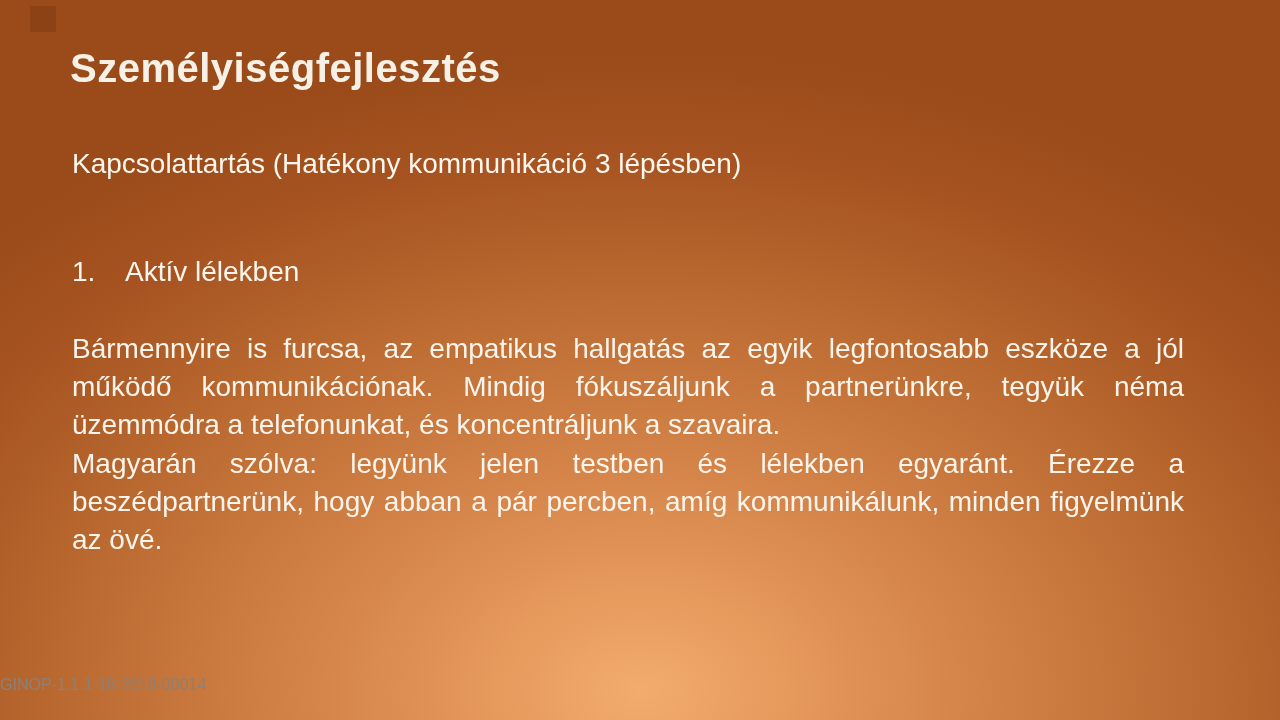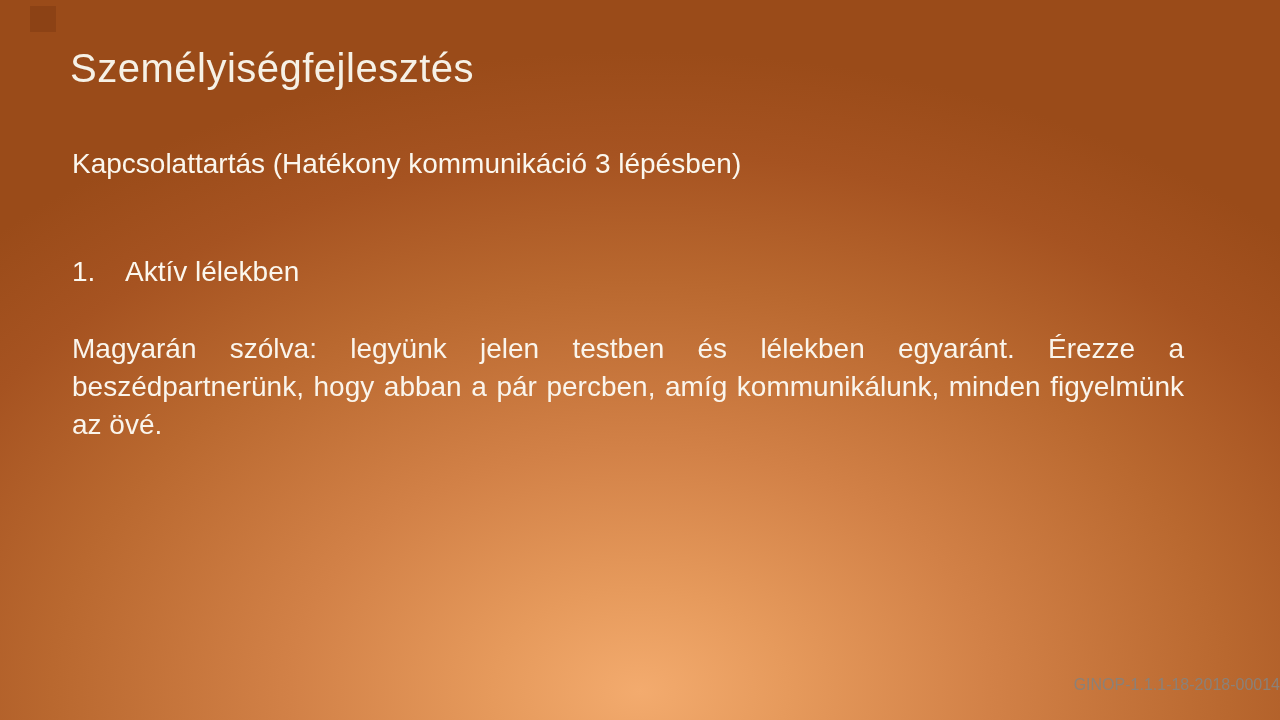--- a/index.html
+++ b/index.html
@@ -28,21 +28,21 @@
     width: 26px;
     height: 26px;
     background: rgba(40, 10, 0, 0.12);
   }
 
   .slide-title {
     position: absolute;
     left: 70px;
     top: 46px;
     font-size: 40px;
-    font-weight: 400;
+    font-weight: 700;
     letter-spacing: 0.5px;
     color: #f6f1e6;
   }
 
   .slide-subtitle {
     position: absolute;
     left: 72px;
     top: 148px;
     font-size: 28px;
     font-weight: 400;
@@ -73,39 +73,40 @@
     text-align-last: left;
   }
   .body-text p { margin: 0; }
   .body-text p + p { margin-top: 1px; }
 
   .slide-footer {
     position: absolute;
     left: 0;
     right: 0;
     top: 676px;
-    text-align: right;
+    text-align: left;
     font-size: 16px;
     color: #8b8178;
   }
 </style>
 </head>
 <body>
 
 <div class="slide">
 
   <div class="accent-square"></div>
 
   <h1 class="slide-title">Személyiségfejlesztés</h1>
 
   <h2 class="slide-subtitle">Kapcsolattartás (Hatékony kommunikáció 3 lépésben)</h2>
 
   <div class="list-item">
     <span class="list-number">1.</span><span>Aktív lélekben</span>
   </div>
 
   <div class="body-text">
+    <p>Bármennyire is furcsa, az empatikus hallgatás az egyik legfontosabb eszköze a jól működő kommunikációnak. Mindig fókuszáljunk a partnerünkre, tegyük néma üzemmódra a telefonunkat, és koncentráljunk a szavaira.</p>
     <p>Magyarán szólva: legyünk jelen testben és lélekben egyaránt. Érezze a beszédpartnerünk, hogy abban a pár percben, amíg kommunikálunk, minden figyelmünk az övé.</p>
   </div>
 
   <div class="slide-footer">GINOP-1.1.1-18-2018-00014</div>
 
 </div>
 
 </body></html>

